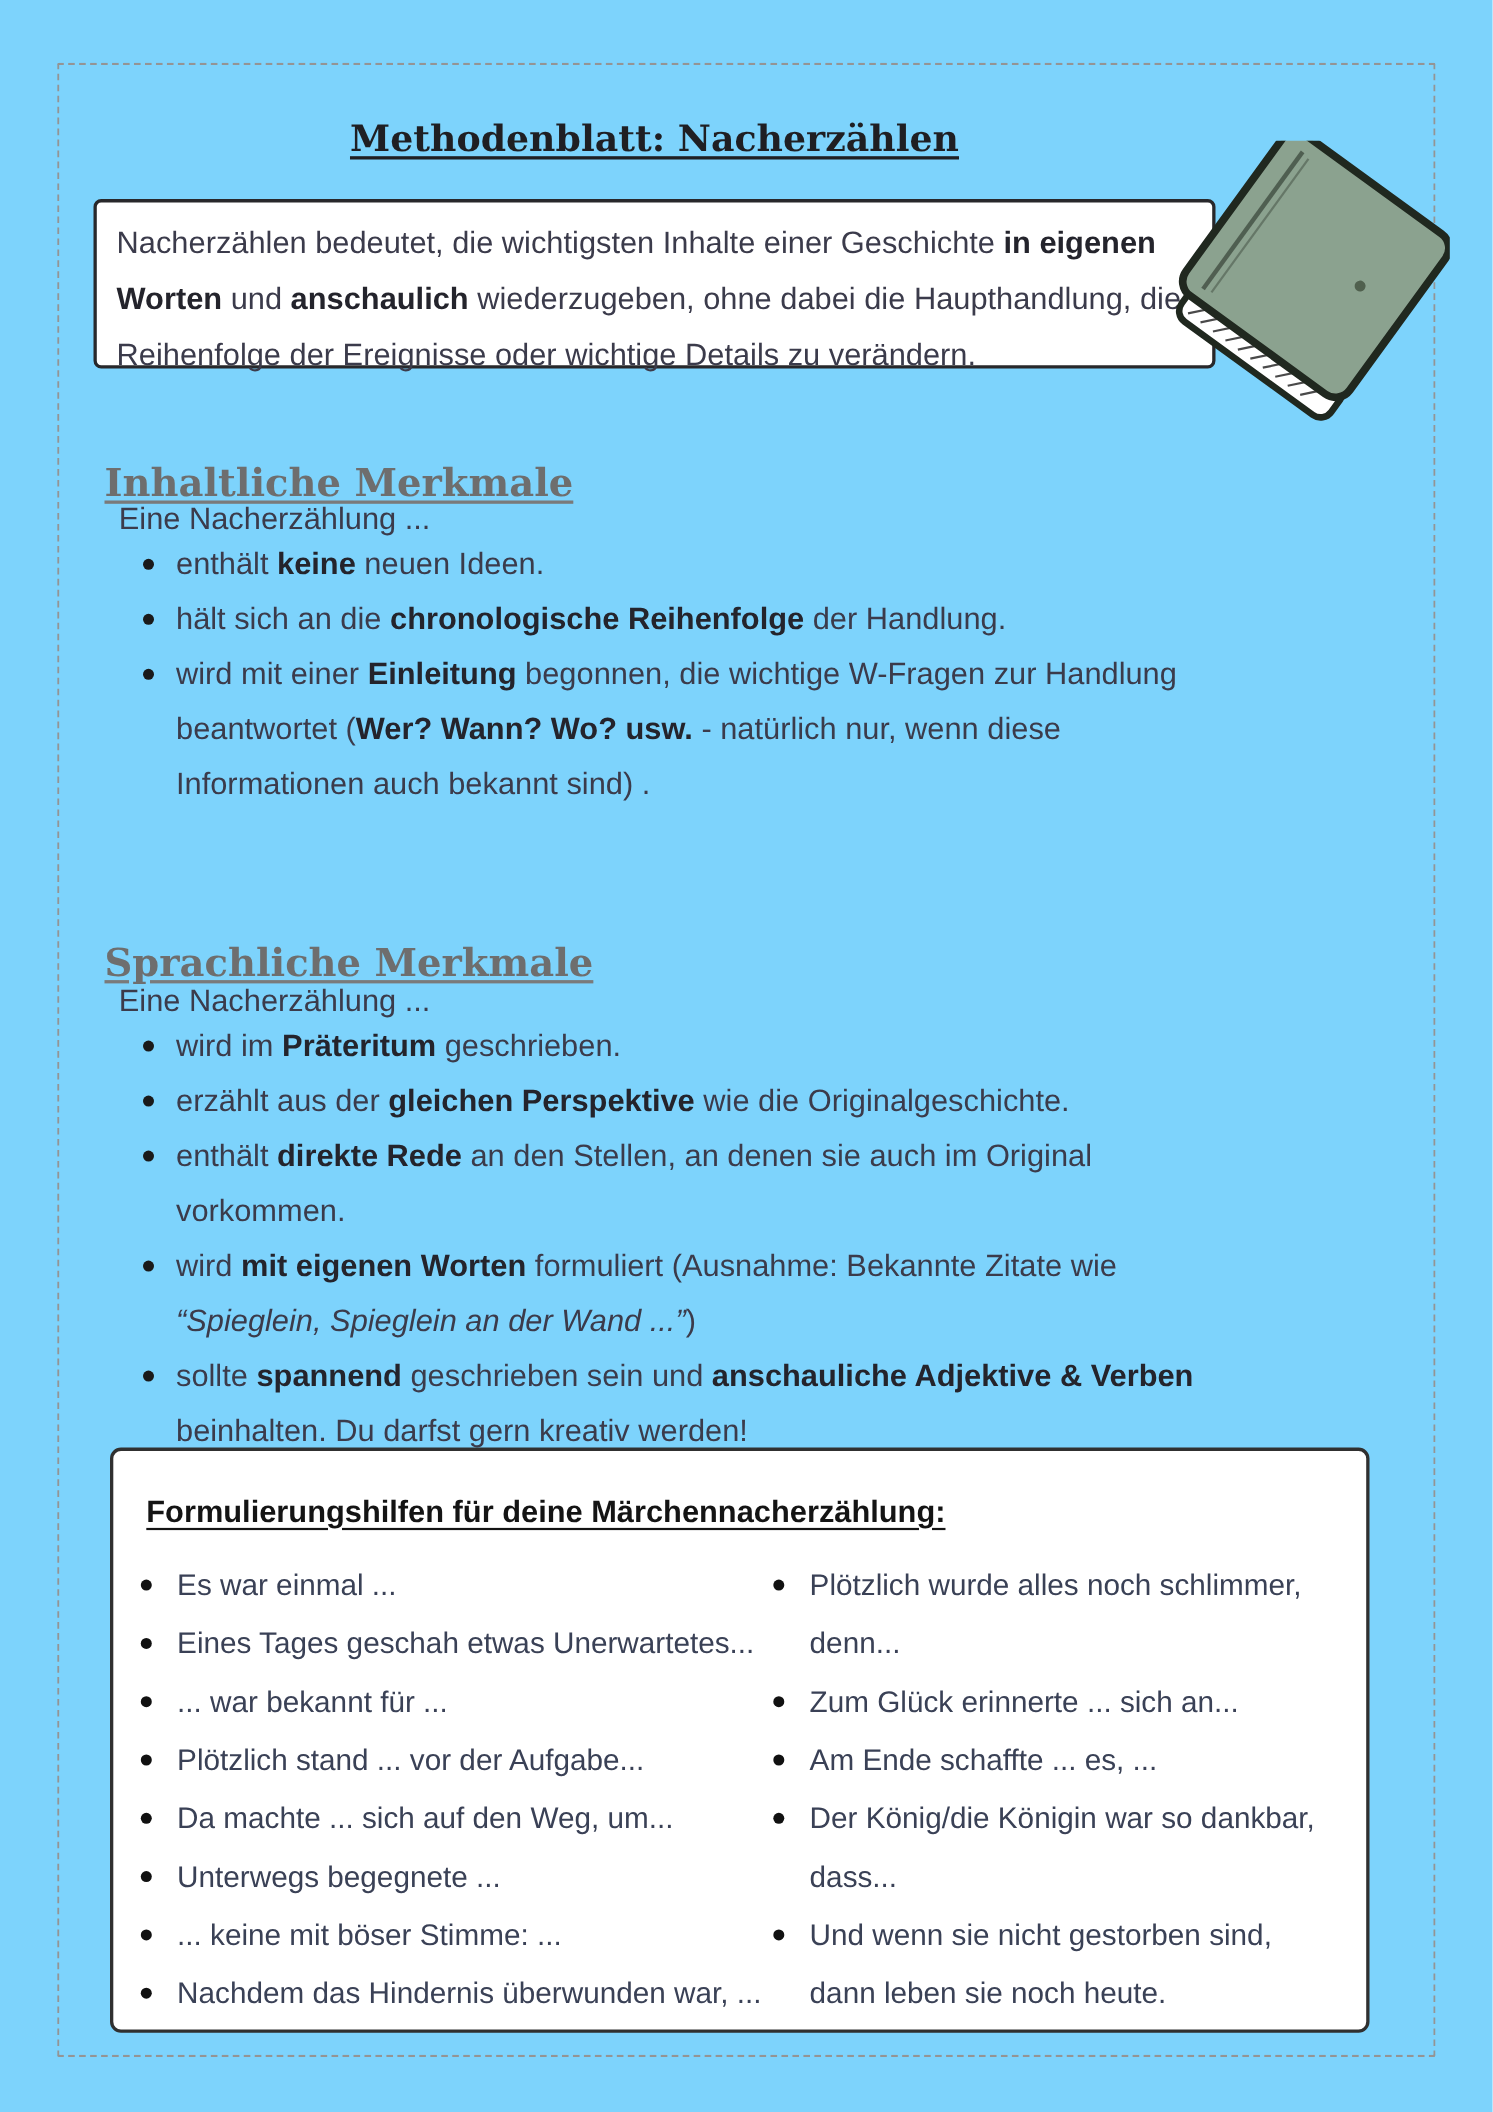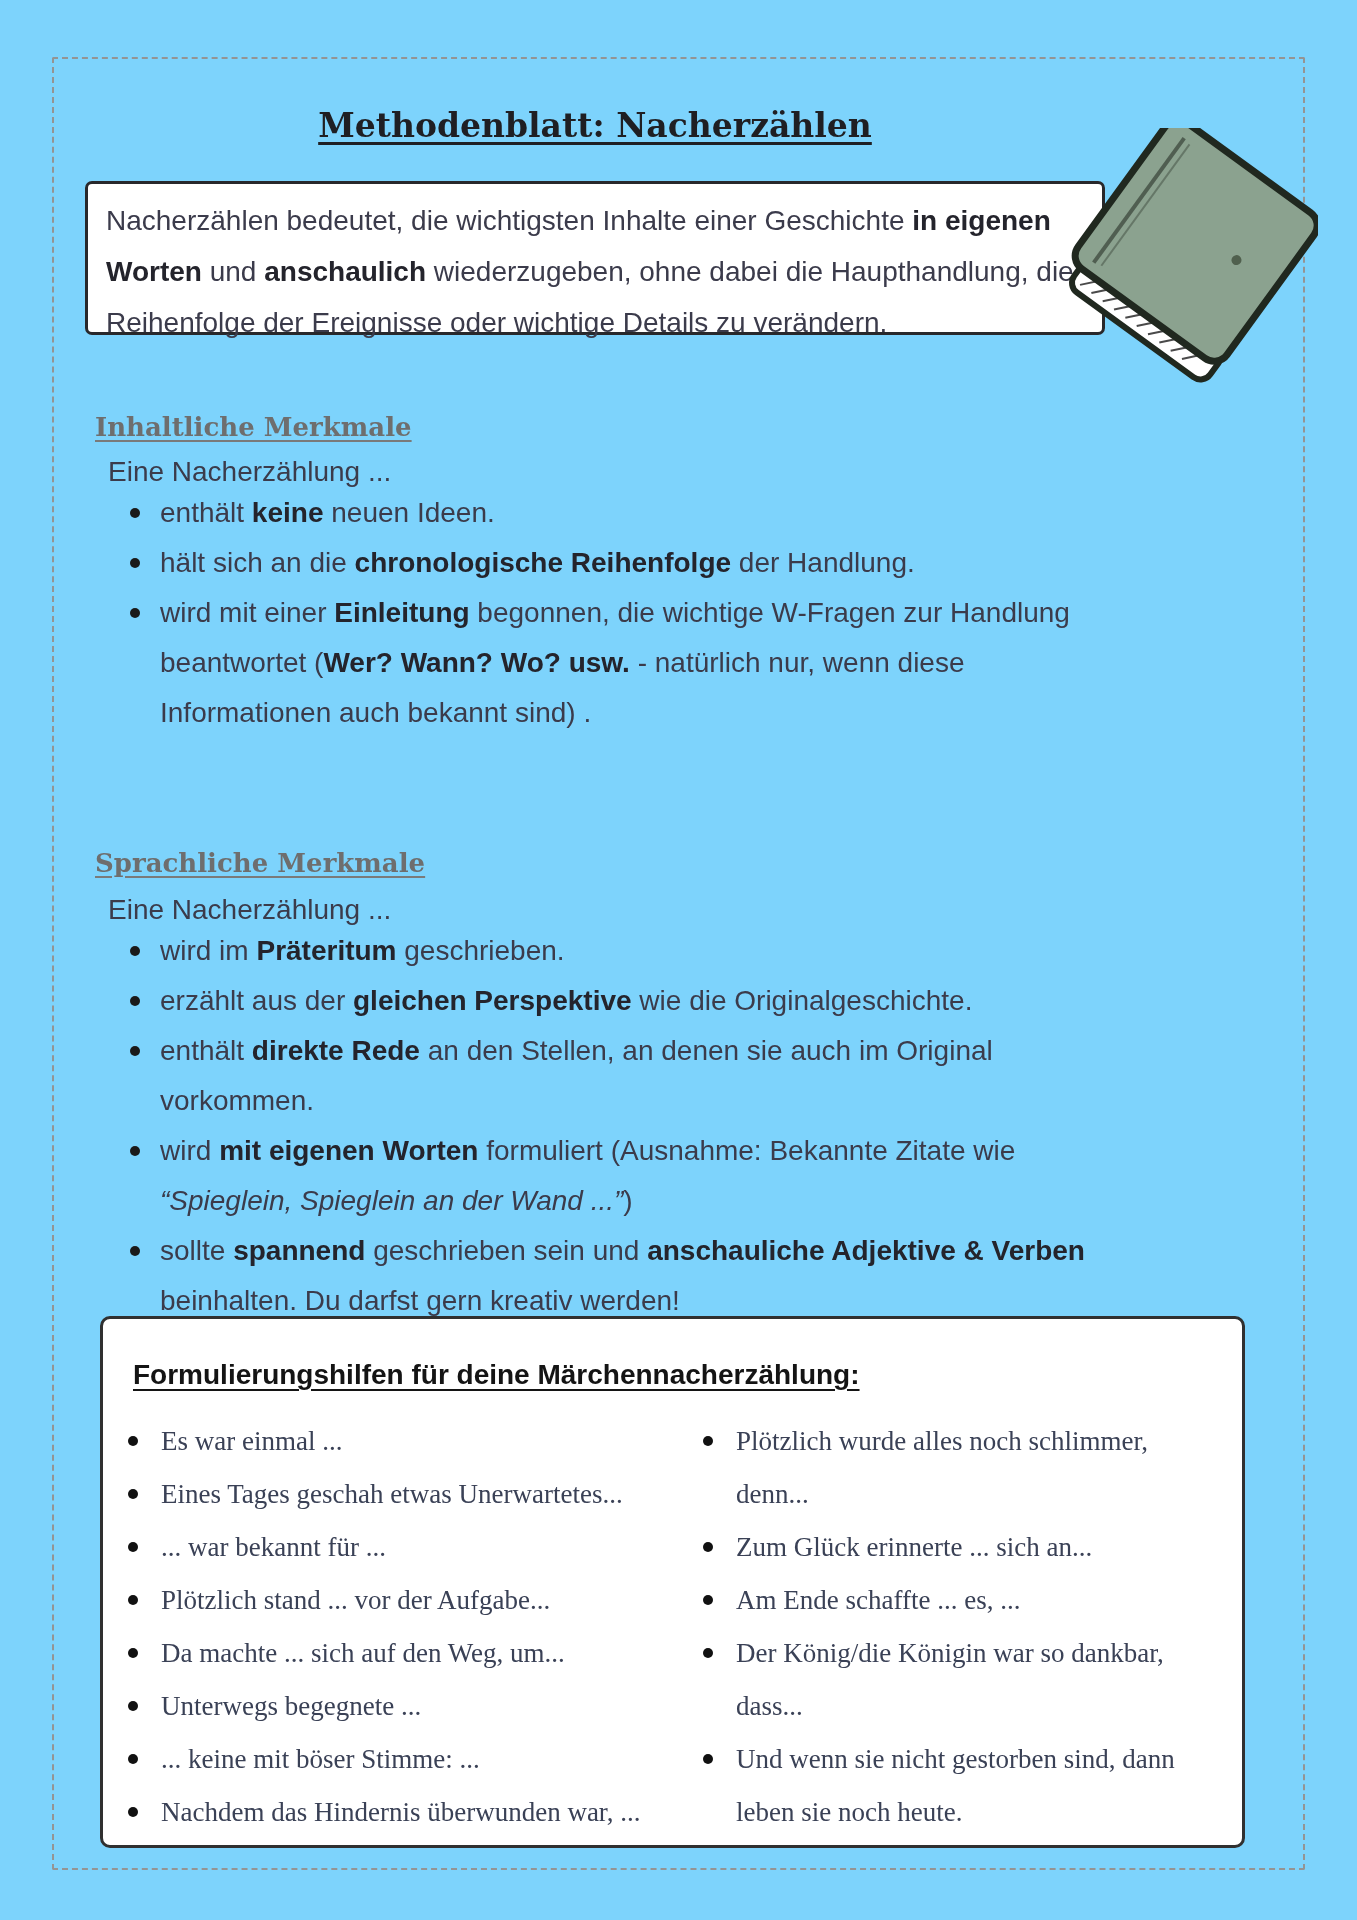--- a/index.html
+++ b/index.html
@@ -7,37 +7,37 @@
         font-family:"Liberation Sans",sans-serif;color:#3b3b4b;overflow:hidden;}
   .frame{position:absolute;left:52px;top:57px;width:1249px;height:1809px;
          border:2px dashed #949494;border-radius:2px;}
   .title{position:absolute;left:60px;top:84px;width:1070px;text-align:center;
          font-family:"DejaVu Serif",serif;font-size:33px;font-weight:bold;
          color:#1f1f23;text-decoration:underline;text-underline-offset:5px;}
   .intro-box{position:absolute;left:85px;top:181px;width:1020px;height:154px;
          box-sizing:border-box;border:3px solid #28282b;border-radius:7px;
          background:#fff;padding:11px 18px 0 18px;font-size:28px;line-height:51px;}
   .book{position:absolute;left:1062px;top:128px;width:256px;height:256px;}
-  .sec-heading{position:absolute;font-family:"DejaVu Serif",serif;font-size:26px;
+  .sec-heading{position:absolute;font-family:"DejaVu Serif",serif;font-size:35px;
          color:#6e6e6e;text-decoration:underline;text-underline-offset:4px;
          text-decoration-color:#7a7a7a;}
   .sec-lead{position:absolute;font-size:28px;color:#3b3b4b;}
   ul.blist{position:absolute;margin:0;padding:0;list-style:none;
          font-size:28px;line-height:50px;}
   ul.blist li{position:relative;padding-left:35px;}
   ul.blist li::before{content:"";position:absolute;left:5px;top:20px;width:10px;
          height:10px;border-radius:50%;background:#1a1a1a;}
   .b{font-weight:bold;color:#24242c;}
   .i{font-style:italic;}
   .help-box{position:absolute;left:100px;top:1300px;width:1145px;height:532px;
          box-sizing:border-box;border:3px solid #303030;border-radius:10px;
          background:#fff;padding:40px 20px 0 18px;margin-top:16px;}
   .hb-title{font-size:28px;font-weight:bold;color:#141414;margin:0 0 24px 12px;
          text-decoration:underline;text-underline-offset:5px;}
-  .hb-cols{display:flex;font-family:Liberation Serif, serif;}
+  .hb-cols{display:flex;}
   ul.hlist{margin:0;padding:0;list-style:none;font-size:27px;line-height:53px;
          color:#3a4156;}
   ul.hlist li{position:relative;padding-left:40px;}
   ul.hlist li::before{content:"";position:absolute;left:7px;top:21px;width:10px;
          height:10px;border-radius:50%;background:#111;}
   .hb-col-left{width:575px;flex:none;}
   .hb-col-right{flex:1;}
 </style>
 </head>
 <body>

